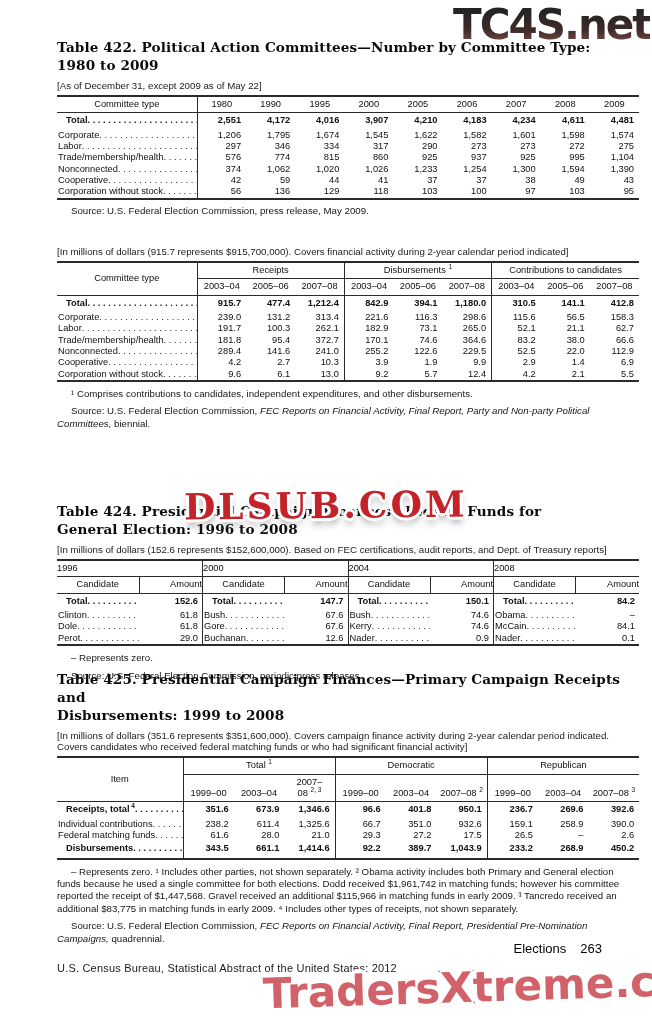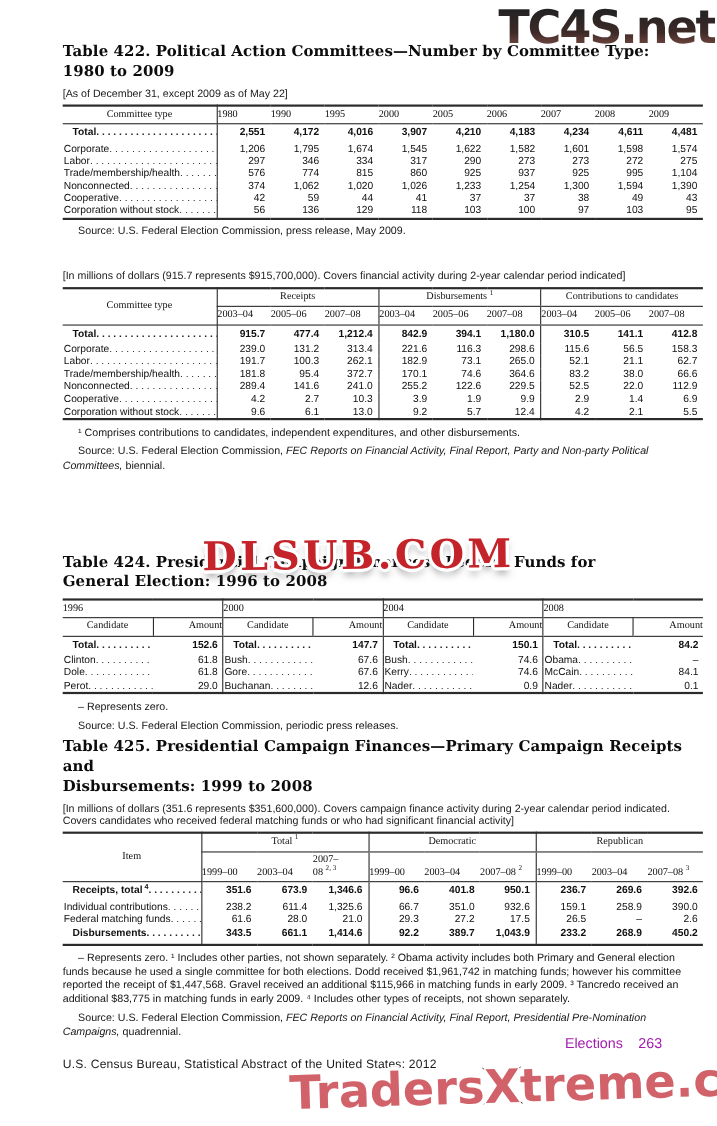--- a/index.html
+++ b/index.html
@@ -18,26 +18,26 @@
   .bracket{font-size:9.7px;margin:0 0 4px 0;color:#1a1a1a;}
   .src,.fn{font-size:9.7px;line-height:1.28;margin:5px 0 0 0;text-indent:14px;color:#151515;}
   .fn{margin-top:6px;}
   .it{font-style:italic;}
 
   table.stat{
     border-collapse:collapse;table-layout:fixed;width:582px;
     font-size:9.3px;line-height:1.22;color:#101010;
     border-top:2px solid #2b2b2b;border-bottom:2px solid #2b2b2b;
   }
-  table.stat th{font-weight:normal;padding:2px 0;font-family:Liberation Serif, serif;}
+  table.stat th{font-weight:normal;padding:2px 0;}
   table.stat thead th{border-bottom:1px solid #2b2b2b;}
   .stub-h{text-align:center;vertical-align:middle;border-right:1px solid #2b2b2b;}
   .grp{text-align:center;border-bottom:1px solid #2b2b2b;}
   .grp + .grp{border-left:1px solid #2b2b2b;}
-  .num-h{text-align:left;}
+  .num-h{text-align:center;}
   td.stub{border-right:1px solid #2b2b2b;padding:0;}
   td.num{text-align:right;padding:0 5px 0 0;white-space:nowrap;}
   td.gs, th.gs{border-left:1px solid #2b2b2b;}
   tr.b td{font-weight:bold;padding-top:2px;padding-bottom:3px;}
   .lead{display:flex;align-items:baseline;padding-left:1px;}
   .lead.ind{padding-left:9px;}
   .lbl{white-space:nowrap;}
   .dots{flex:1 1 auto;overflow:hidden;white-space:nowrap;color:#222;}
   .dots::before{content:" . . . . . . . . . . . . . . . . . . . . . . . . . . . . . . . . . . . . . . . . . . . . . . . .";}
   sup{font-size:6.5px;line-height:0;vertical-align:super;}
@@ -45,21 +45,21 @@
   
   .yg{text-align:left;border-bottom:1px solid #2b2b2b;}
   .yg + .yg{border-left:1px solid #2b2b2b;}
   .ch{text-align:center;}
   .ah{text-align:right;padding-right:4px;border-left:1px solid #2b2b2b;}
   td.cand{padding:0;}
   td.cand.gs{border-left:1px solid #2b2b2b;}
   td.amt{text-align:right;padding:0 4px 0 0;white-space:nowrap;}
 
   
-  .pg-right{position:absolute;top:941px;right:50px;font-size:13px;color:#a21caf;}
+  .pg-right{position:absolute;top:941px;right:50px;font-size:13px;color:#000000;}
   .pg-right .num{margin-left:14px;}
   .pg-left{position:absolute;top:962px;left:57px;font-size:11px;color:#1b1b1b;letter-spacing:.2px;}
 
   
   .wm-top{
     position:absolute;top:0px;left:453px;
     font-family:"DejaVu Sans", sans-serif;font-weight:bold;font-size:42px;letter-spacing:-2px;
     background:linear-gradient(180deg,#232323 20%,#3d2a27 60%,#86524a 95%);
     -webkit-background-clip:text;background-clip:text;color:transparent;
     white-space:nowrap;
@@ -380,20 +380,21 @@
           <td class="num">5.5</td>
         </tr>
       </tbody>
   </table>
   <p class="fn">¹ Comprises contributions to candidates, independent expenditures, and other disbursements.</p>
   <p class="src"><span>Source: U.S. Federal Election Commission, </span><span class="it">FEC Reports on Financial Activity, Final Report, Party and Non-party Political Committees,</span><span> biennial.</span></p>
 </section>
 
 <section class="sect" style="top:502px">
   <h2 class="t-title"><span>Table 424. Presidential Campaign Finances—Federal Funds for</span><br><span>General Election: 1996 to 2008</span></h2>
+  <p class="bracket">[In millions of dollars (152.6 represents $152,600,000). Based on FEC certifications, audit reports, and Dept. of Treasury reports]</p>
   <table class="stat">
     <colgroup>
       <col style="width:82px">
         <col style="width:63.5px">
       <col style="width:82px">
         <col style="width:63.5px">
       <col style="width:82px">
         <col style="width:63.5px">
       <col style="width:82px">
         <col style="width:63.5px">

